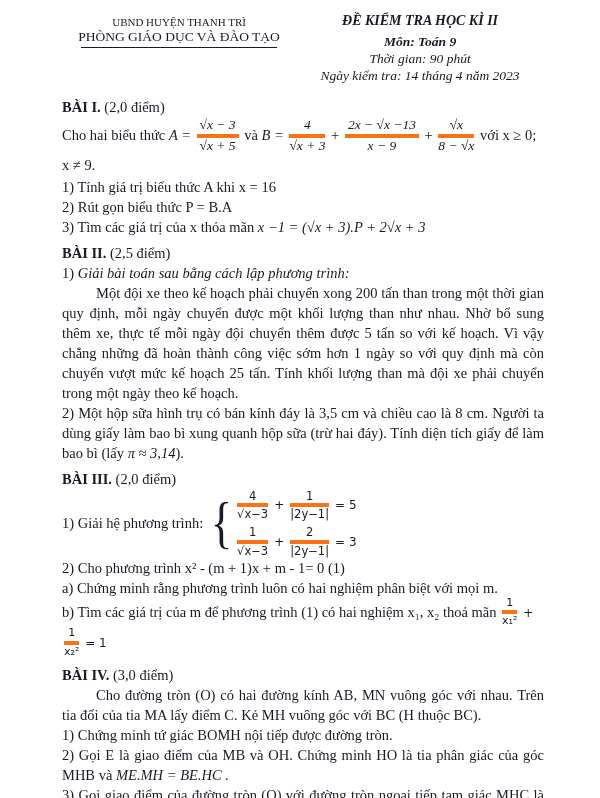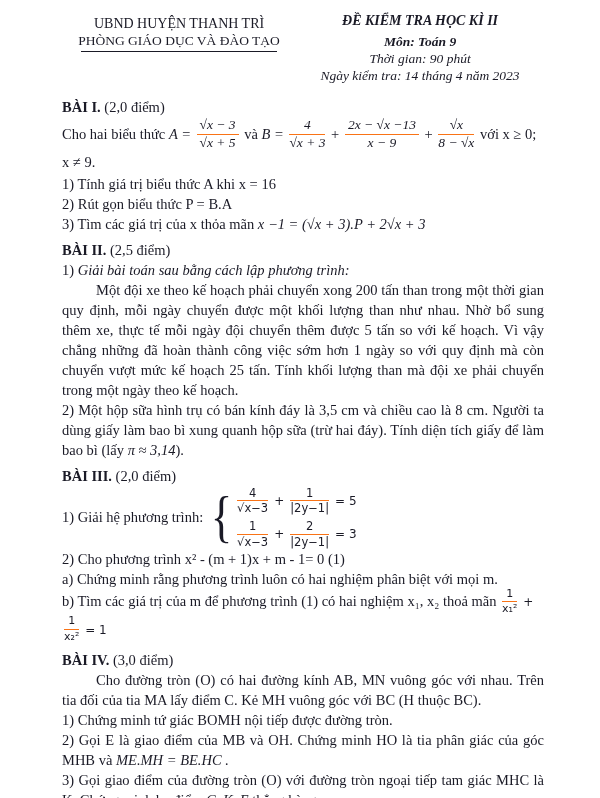--- a/index.html
+++ b/index.html
@@ -9,41 +9,41 @@
     background: #ffffff;
     color: #1a1a26;
     font-family: "Liberation Serif", serif;
     overflow: hidden;
   }
   .page { width: 600px; height: 798px; padding: 13px 56px 8px 62px; }
 
   
   .header { display: flex; justify-content: space-between; margin-bottom: 13px; }
   .h-left { width: 238px; text-align: center; padding-top: 3px; }
-  .h-l1 { font-size: 14px; }
+  .h-l1 { font-size: 11px; }
   .h-l2 { font-size: 13.5px; font-weight: normal; margin-top: 1px; }
   .h-rule { width: 196px; border-bottom: 1.4px solid #1a1a26; margin: 2px auto 0; height: 0; }
   .h-right { width: 252px; text-align: center; font-style: italic; }
   .h-r1 { font-size: 14px; font-weight: bold; }
   .h-r2 { font-size: 13.5px; font-weight: bold; margin-top: 5px; }
   .h-r3 { font-size: 13.5px; margin-top: 1px; }
 
   
   .content { font-size: 14.5px; line-height: 20px; }
   p { margin: 0; }
   .sec-head { margin-top: 6px; }
   .bold { font-weight: bold; }
   .math { font-style: italic; }
   .just { text-align: justify; }
   .indent { text-indent: 34px; }
 
   
   .frac { display: inline-block; vertical-align: middle; text-align: center;
           line-height: 1.1; font-size: 13.5px; margin: 0 2px; position: relative; top: -1px; }
-  .frac .num { display: block; border-bottom: 1px solid #f97316; padding: 0 3px 1px; }
+  .frac .num { display: block; border-bottom: 4px solid #f97316; padding: 0 3px 1px; }
   .frac .den { display: block; padding-top: 1px; }
   .formula-row { margin: 2px 0; }
 
   
   .sys-line { display: flex; align-items: center; margin: 1px 0; }
   .system { display: inline-flex; align-items: center; margin-left: 5px; }
   .brace { font-size: 56px; font-weight: 400; line-height: 54px; transform: scaleX(0.8); display: inline-block; }
   .eqs { display: inline-flex; flex-direction: column; gap: 5px; }
   .eq { display: flex; align-items: center; gap: 4px;
         font-family: "DejaVu Sans", sans-serif; font-size: 12px; font-style: normal; }

